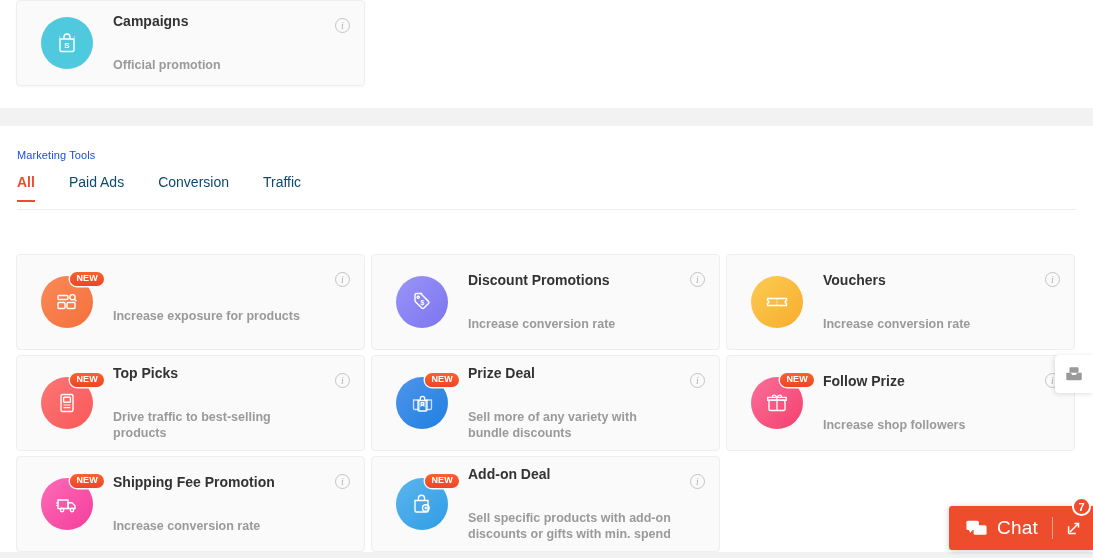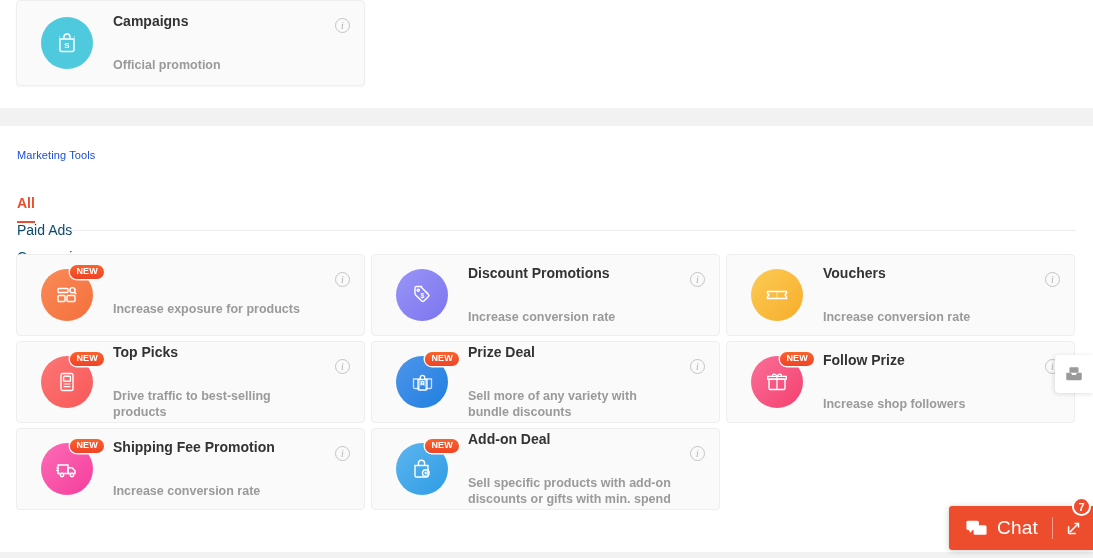--- a/index.html
+++ b/index.html
@@ -33,23 +33,23 @@
   .tools-panel {
     position: absolute; left: 0; top: 126px; width: 1093px; height: 426px;
     background: #ffffff;
   }
   .panel-title {
     position: absolute; left: 17px; top: 23px;
     font-size: 11px; color: #1d4ed8; font-weight: 400;
     letter-spacing: .1px;
   }
   .tabs {
-    position: absolute; left: 17px; top: 69px; right: 17px; height: 36px;
+    position: absolute; left: 17px; top: 48px; right: 17px; height: 36px;
     border-bottom: 1px solid #ededed;
-    display: flex; align-items: flex-start; flex-direction: column;
+    display: flex; align-items: flex-start;
   }
   .tab {
     position: relative;
     font-size: 14px; color: #0c4a6e;
     padding: 0 0 11px 0; margin-right: 34px;
     cursor: pointer; white-space: nowrap;
   }
   .tab.active { color: #ee4d2d; font-weight: 700; }
   .tab.active::after {
     content: ""; position: absolute; left: 0; right: 0; bottom: -1px;
@@ -60,21 +60,21 @@
   .grid {
     position: absolute; left: 16px; top: 128px;
     width: 1057px;
     display: grid;
     grid-template-columns: repeat(3, 349px);
     column-gap: 6px;
     row-gap: 5px;
   }
   .tool-card {
     position: relative;
-    height: 82px;
+    height: 96px;
     background: #fafafa;
     border: 1px solid #eeeeee;
     border-radius: 4px;
     display: flex; align-items: center;
     padding: 0 14px;
     cursor: pointer;
   }
   .tool-card.blank { background: transparent; border: none; cursor: default; }
 
   .icon-wrap { position: relative; width: 52px; height: 52px; flex: 0 0 52px; margin-left: 10px; }

